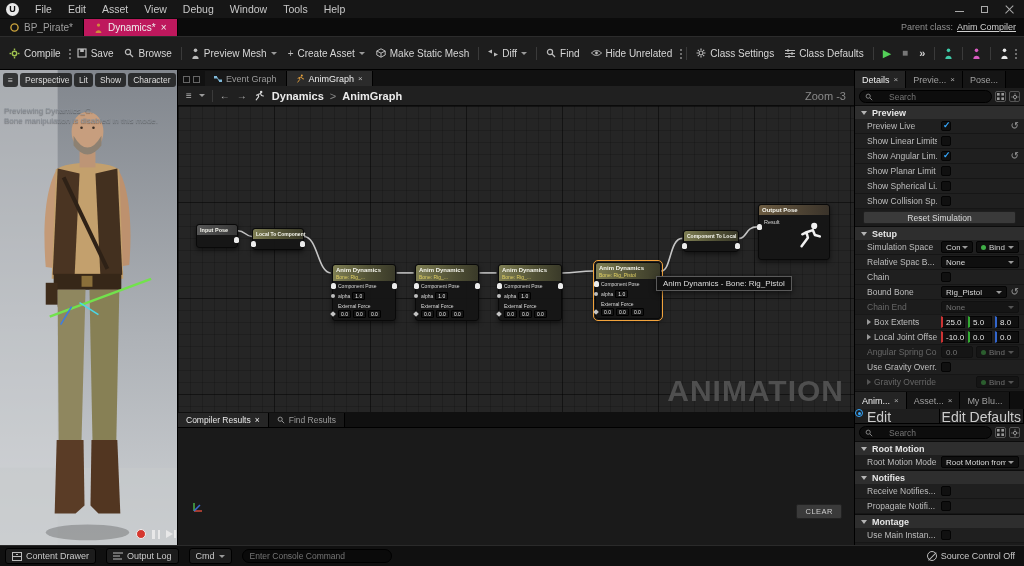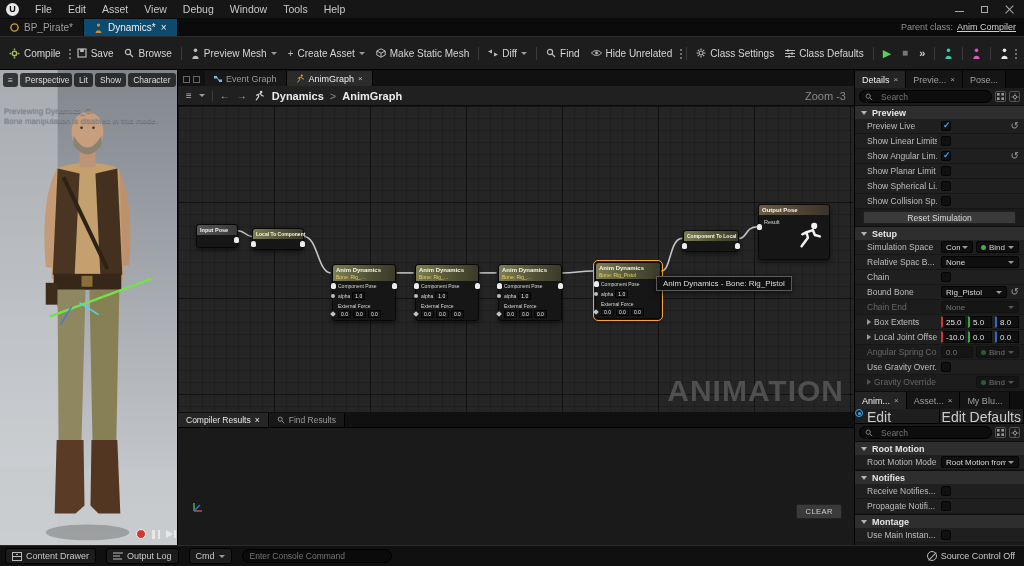--- a/index.html
+++ b/index.html
@@ -14,21 +14,21 @@
 .win-controls{margin-left:auto;display:flex;gap:16px;align-items:center;padding-right:4px;}
 .wc{width:9px;height:9px;position:relative;opacity:.8;}
 .wc-min::after{content:"";position:absolute;left:0;right:0;top:6px;height:1.5px;background:#cfcfcf;}
 .wc-max::after{content:"";position:absolute;inset:1px;border:1.2px solid #cfcfcf;}
 .wc-close::before,.wc-close::after{content:"";position:absolute;left:-1px;right:-1px;top:4px;height:1.4px;background:#cfcfcf;}
 .wc-close::before{transform:rotate(45deg);} .wc-close::after{transform:rotate(-45deg);}
 
 
 .asset-tabbar{height:18px;background:#0b0b0b;display:flex;align-items:flex-end;flex:0 0 auto;}
 .asset-tab{height:17px;display:flex;align-items:center;gap:5px;padding:0 10px;font-size:10px;color:#9f9f9f;background:#141414;border-right:1px solid #000;}
-.asset-tab.active{background:#0c4a6e;color:#efefef;}
+.asset-tab.active{background:#be185d;color:#efefef;}
 .parent-class{margin-left:auto;align-self:center;font-size:9px;color:#8f8f8f;padding-right:8px;display:flex;gap:4px;}
 .parent-class .val{color:#cfcfcf;text-decoration:underline;}
 
 
 .toolbar{height:34px;background:#1d1d1d;display:flex;align-items:center;padding:0 4px;gap:1px;border-top:1px solid #2c2c2c;border-bottom:1px solid #000;flex:0 0 auto;}
 .tb-btn{display:flex;align-items:center;gap:4px;padding:2px 5px;font-size:10px;color:#d6d6d6;white-space:nowrap;}
 .tb-sep{width:1px;height:13px;background:#3a3a3a;margin:0 3px;flex:0 0 auto;}
 .caret{width:0;height:0;border-left:3px solid transparent;border-right:3px solid transparent;border-top:3.5px solid #9a9a9a;display:inline-block;}
 .vdots{width:3px;display:inline-block;height:11px;position:relative;margin:0 2px;}
 .vdots::before{content:"";position:absolute;left:0;top:1px;width:2px;height:2px;background:#8a8a8a;border-radius:50%;box-shadow:0 4px 0 #8a8a8a,0 8px 0 #8a8a8a;}
@@ -104,21 +104,21 @@
 .clear-btn{position:absolute;right:12px;bottom:26px;background:#3a3a3a;border:1px solid #222;border-radius:2px;color:#cfcfcf;font-size:7.5px;padding:2px 8px;letter-spacing:.5px;}
 .axis-gizmo{position:absolute;left:12px;bottom:28px;}
 
 
 .details{width:169px;flex:0 0 auto;background:#1b1b1b;display:flex;flex-direction:column;font-size:9px;overflow:hidden;}
 .d-tabs{height:18px;display:flex;background:#0e0e0e;align-items:flex-end;flex:0 0 auto;}
 .d-tab{height:17px;padding:0 7px;font-size:9px;background:#151515;color:#9f9f9f;display:flex;gap:4px;align-items:center;border-right:1px solid #000;white-space:nowrap;}
 .d-tab.active{background:#242424;color:#eee;}
 .d-tab .x{font-size:8px;color:#aaa;}
 .d-search{height:17px;display:flex;align-items:center;gap:3px;padding:2px 4px;flex:0 0 auto;background:#1b1b1b;}
-.search-box{flex:1;background:#0d0d0d;border:1px solid #000;border-radius:8px;height:13px;display:flex;align-items:center;gap:8px;padding:0 5px;min-width:0;}
+.search-box{flex:1;background:#0d0d0d;border:1px solid #000;border-radius:8px;height:13px;display:flex;align-items:center;gap:16px;padding:0 5px;min-width:0;}
 .search-box input{flex:1;background:none;border:none;outline:none;color:#9a9a9a;font-size:8.5px;font-family:"Liberation Sans",sans-serif;min-width:0;}
 .sq-ic{width:11px;height:11px;border:1px solid #555;border-radius:2px;flex:0 0 auto;display:flex;align-items:center;justify-content:center;}
 .sec-h{height:14px;background:#2e2e2e;display:flex;align-items:center;gap:5px;padding:0 6px;font-weight:bold;color:#e6e6e6;border-top:1px solid #0c0c0c;font-size:9px;flex:0 0 auto;}
 .tri-d{width:0;height:0;border-left:3.5px solid transparent;border-right:3.5px solid transparent;border-top:4px solid #b5b5b5;}
 .tri-r{width:0;height:0;border-top:3.5px solid transparent;border-bottom:3.5px solid transparent;border-left:4px solid #9a9a9a;flex:0 0 auto;}
 .d-row{height:15px;display:flex;align-items:center;padding:0 5px 0 12px;border-bottom:1px solid #161616;background:#1f1f1f;gap:4px;flex:0 0 auto;}
 .d-row .lbl{width:70px;flex:0 0 auto;color:#bdbdbd;white-space:nowrap;overflow:hidden;font-size:8.5px;display:flex;align-items:center;gap:3px;}
 .d-row .ctrl{flex:1;display:flex;align-items:center;gap:3px;min-width:0;}
 .cb{width:10px;height:10px;background:#101010;border:1px solid #040404;border-radius:2px;position:relative;flex:0 0 auto;}
 .cb.on::after{content:"✓";position:absolute;left:1px;top:-2px;color:#35a8ff;font-size:9px;font-weight:bold;}

